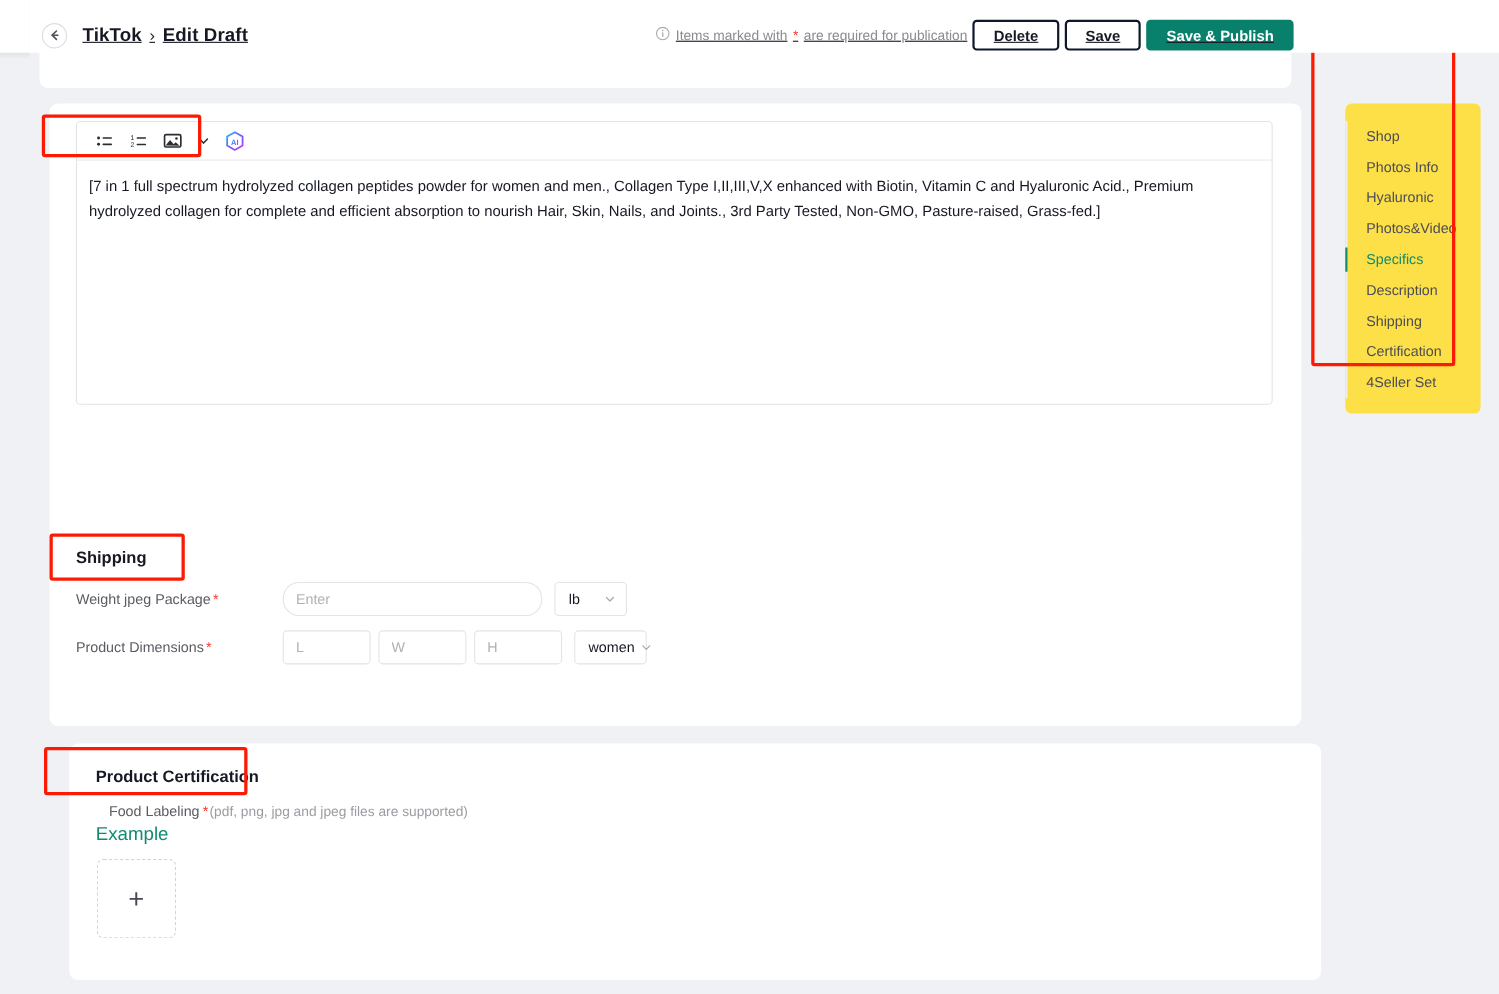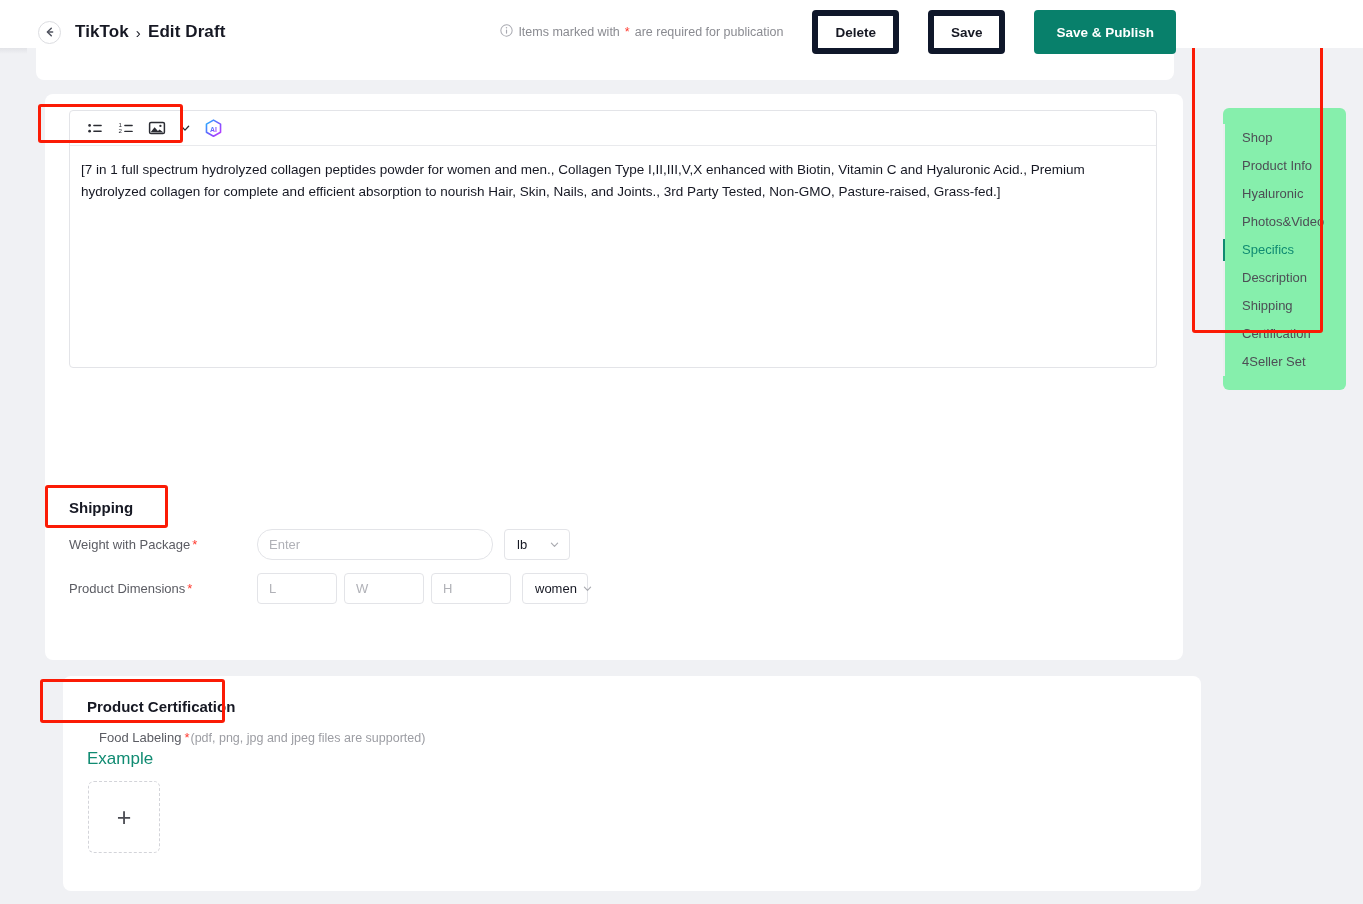--- a/index.html
+++ b/index.html
@@ -43,20 +43,21 @@
   .topbar {
     position: absolute;
     left: 27px; top: 0;
     width: 1336px;
     height: 48px;
     background: #ffffff;
     display: flex;
     align-items: center;
     padding: 16px 8px 0 11px;
     z-index: 40;
+    text-decoration: underline;
   }
   .back-btn {
     width: 23px; height: 23px;
     border-radius: 50%;
     border: 1px solid #dcdde1;
     background: #fff;
     display: flex;
     align-items: center;
     justify-content: center;
     flex: none;
@@ -75,41 +76,41 @@
     align-items: center;
     gap: 7px;
   }
   .crumb-sep { font-weight: 400; color: #161823; font-size: 15px; }
   .crumb-link { cursor: pointer; }
 
   .topbar-right {
     margin-left: auto;
     display: flex;
     align-items: center;
-    gap: 29px;
+    gap: 5px;
     padding-right: 179px;
   }
   .req-note {
     display: flex;
     align-items: center;
     gap: 5px;
     font-size: 12.5px;
     color: #8a8b91;
     white-space: nowrap;
   }
   .req-note .star { color: #ff3b30; }
   .info-ico { flex: none; display:block; }
 
   .btn {
-    height: 44px;
+    height: 28px;
     padding: 0 17px;
     border-radius: 4px;
     font-size: 13.5px;
     font-weight: 700;
-    border: 6px solid #0f172a;
+    border: 2px solid #0f172a;
     background: #fff;
     color: #161823;
     cursor: pointer;
     font-family: "Liberation Sans", sans-serif;
     white-space: nowrap;
     display: inline-flex;
     align-items: center;
     justify-content: center;
   }
   .btn-primary {
@@ -307,23 +308,23 @@
     font-size: 25px;
     color: #4a4b52;
     font-weight: 300;
     line-height: 1;
   }
 
   
   .rightnav {
     position: absolute;
     left: 1196px;
-    top: 60px;
+    top: 46px;
     width: 123px;
-    background: #86efac;
+    background: #fde047;
     border-radius: 6px;
     padding: 16px 0 14px 0;
     z-index: 20;
   }
   .rightnav-inner {
     border-left: 2px solid #ededf0;
     padding-left: 0;
     position: relative;
   }
   .nav-item {
@@ -450,21 +451,21 @@
 
       <div class="editor-body">[7 in 1 full spectrum hydrolyzed collagen peptides powder for women and men., Collagen Type I,II,III,V,X enhanced with Biotin, Vitamin C and Hyaluronic Acid., Premium hydrolyzed collagen for complete and efficient absorption to nourish Hair, Skin, Nails, and Joints., 3rd Party Tested, Non-GMO, Pasture-raised, Grass-fed.]</div>
     </div>
   </div>
 
   <div class="card card-shipping">
     <div class="section-title">Shipping</div>
 
     <div class="form-row">
       <div class="form-label">
-        <span>Weight with Package</span><span class="star">*</span>
+        <span>Weight jpeg Package</span><span class="star">*</span>
       </div>
       <input class="inp inp-weight" type="text" value="" placeholder="Enter" style="">
       <div class="sel sel-lb">
         <span>lb</span>
         <span class="chev">
           <svg width="11" height="11" viewBox="0 0 12 12">
             <path d="M2.6 4.5 L6 8 L9.4 4.5" fill="none" stroke="#a9aab0" stroke-width="1.25" stroke-linecap="round" stroke-linejoin="round"></path>
           </svg>
         </span>
       </div>
@@ -501,21 +502,21 @@
     <div class="cert-example">Example</div>
 
     <div class="upload-box">
       <span class="upload-plus">+</span>
     </div>
   </div>
 
   <div class="rightnav">
     <div class="rightnav-inner">
       <div class="nav-item">Shop</div>
-      <div class="nav-item">Product Info</div>
+      <div class="nav-item">Photos Info</div>
       <div class="nav-item">Hyaluronic</div>
       <div class="nav-item">Photos&amp;Video</div>
       <div class="nav-item active">Specifics</div>
       <div class="nav-item">Description</div>
       <div class="nav-item">Shipping</div>
       <div class="nav-item">Certification</div>
       <div class="nav-item">4Seller Set</div>
     </div>
   </div>
 </div>

